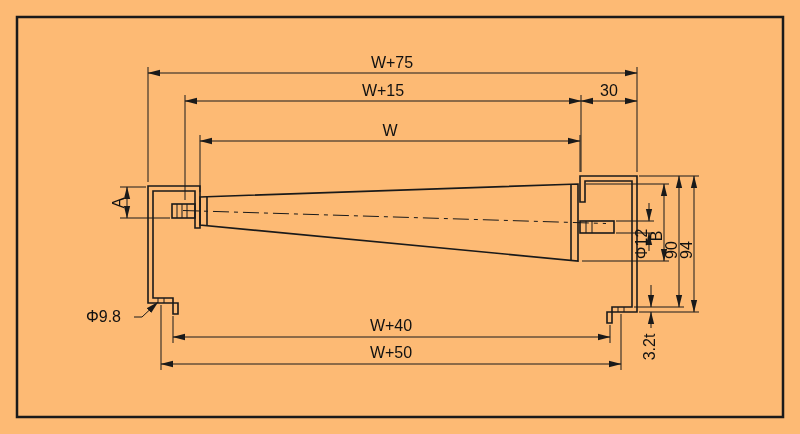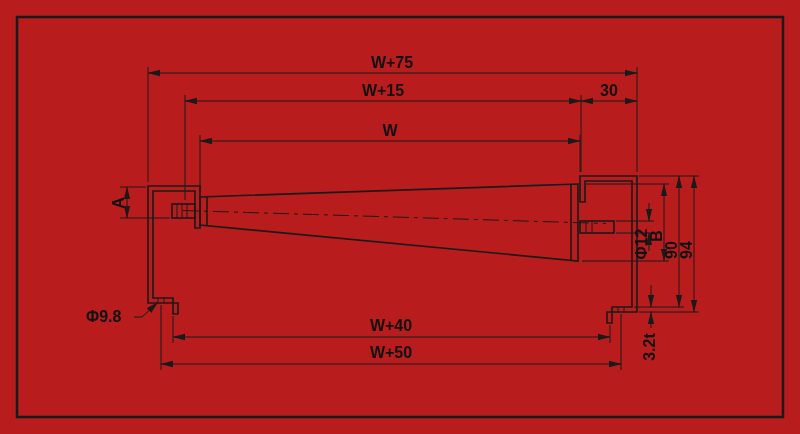--- a/index.html
+++ b/index.html
@@ -1,16 +1,16 @@
 <!DOCTYPE html>
 <html><head>
 <meta charset="utf-8">
 <style>
   html,body{margin:0;padding:0;background:#ffffff;}
-  .stage{width:800px;height:434px;background:#b91c1c;position:relative;font-family:"Liberation Sans",sans-serif;font-weight:bold;}
+  .stage{width:800px;height:434px;background:#fdba74;position:relative;font-family:"Liberation Sans",sans-serif;}
   svg{display:block;}
   .part{fill:none;stroke:#1a1a1a;stroke-width:1.6;stroke-linejoin:miter;}
   .thin{fill:none;stroke:#1a1a1a;stroke-width:1;}
   .center{fill:none;stroke:#1a1a1a;stroke-width:1;stroke-dasharray:16 5 4 5;}
   .dimtext{font-family:"Liberation Sans",sans-serif;font-size:16px;fill:#111111;}
 </style>
 </head>
 <body>
 
 <div class="stage">

